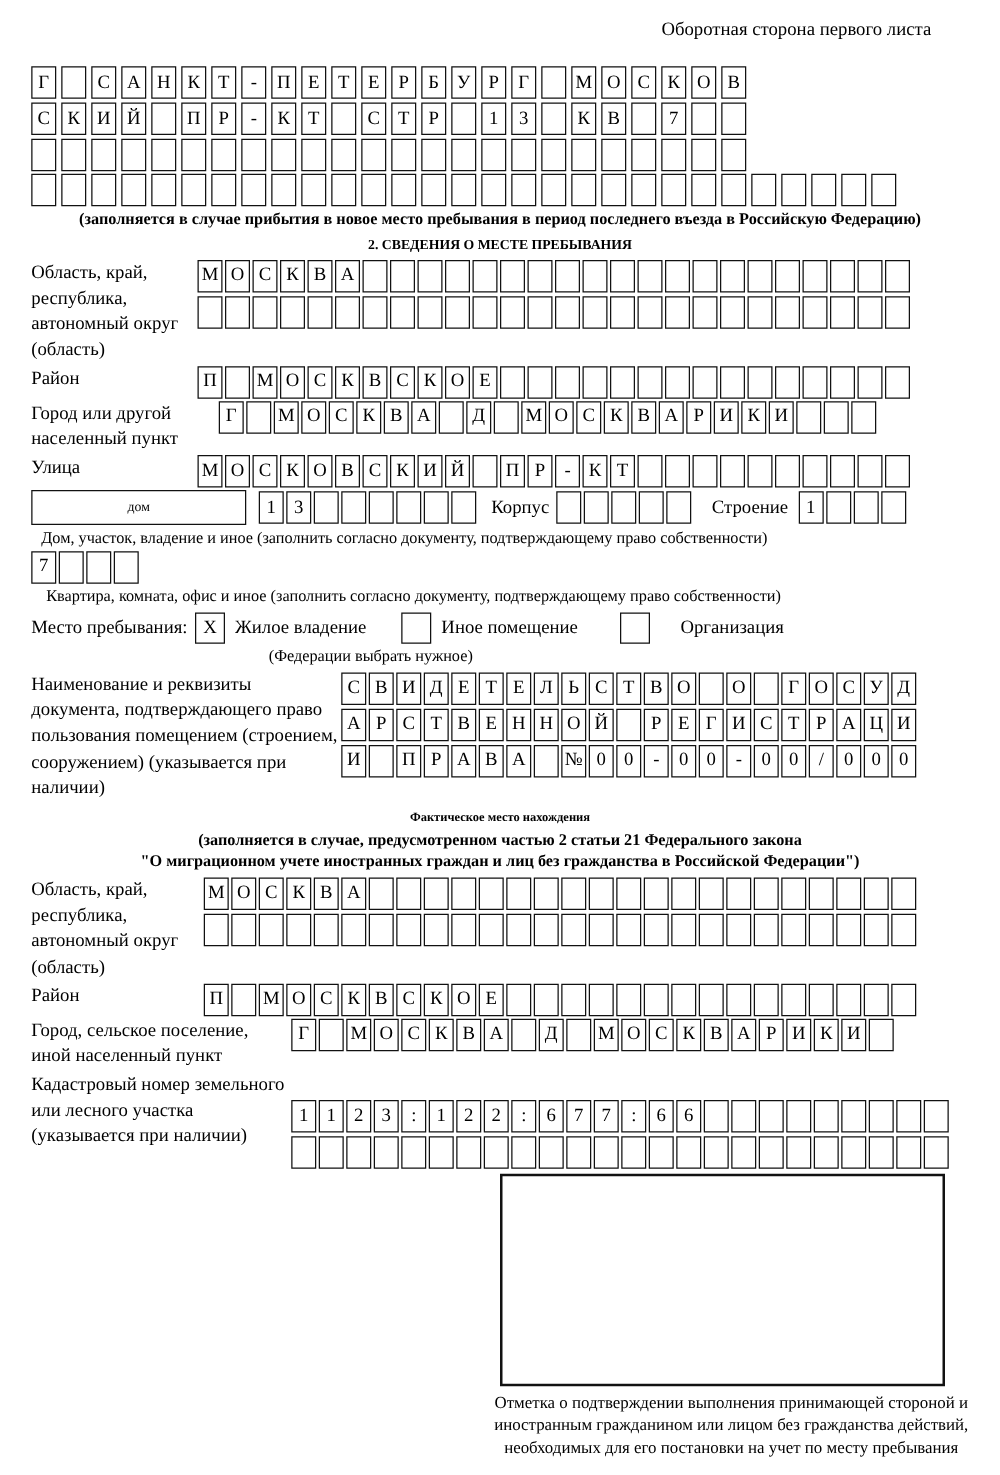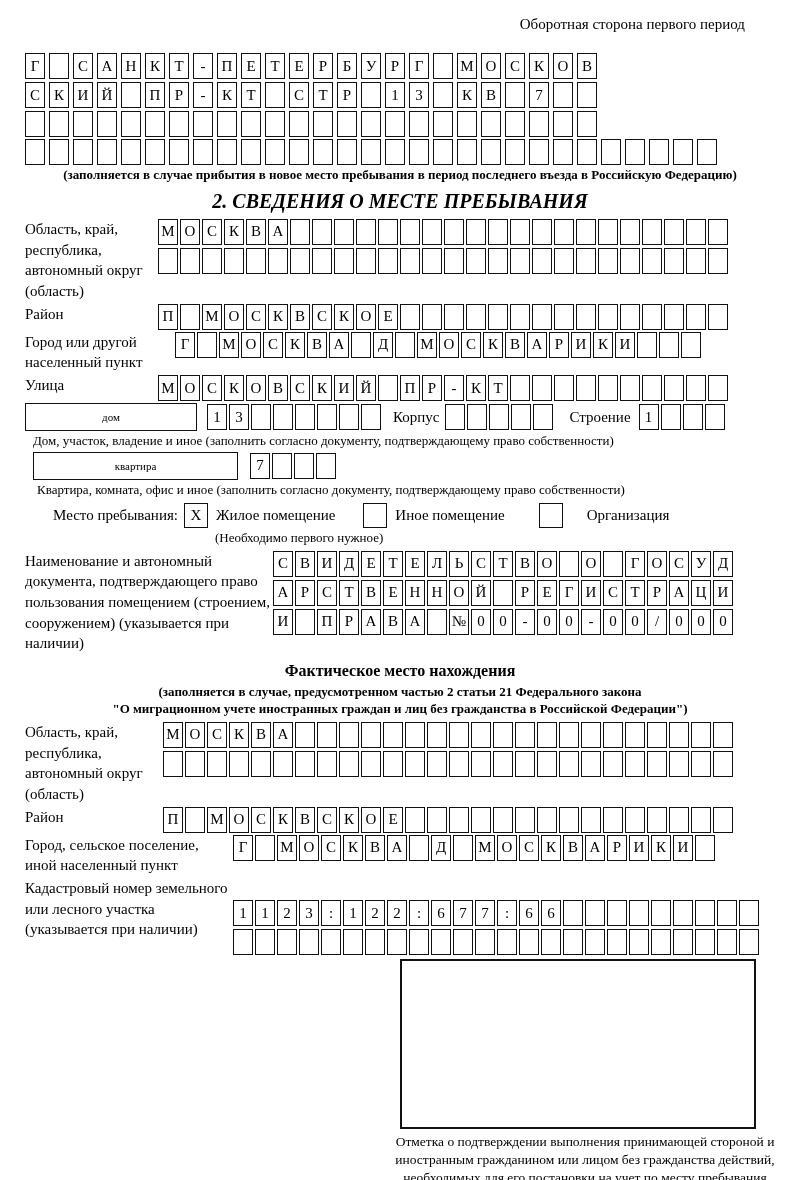--- a/index.html
+++ b/index.html
@@ -16,47 +16,47 @@
   .grid{display:flex;flex-wrap:nowrap;}
   .cell{
     box-sizing:border-box;flex:0 0 auto;
     width:20px;height:26px;border:1.6px solid #111;margin-right:2px;
     display:inline-flex;align-items:center;justify-content:center;
     font-size:15px;line-height:1;background:#fff;
   }
   .grid-wide .cell,.grid.grid-wide .cell{margin-right:4px;}
   .note{font-size:13px;line-height:1.3;}
   .note-c{text-align:center;font-weight:bold;}
-  .sect-title{text-align:center;font-weight:bold;font-size:20px;margin:6px 0 6px 0;font-style:italic;}
-  .mini-title{text-align:center;font-weight:bold;font-size:16px;margin:8px 0 4px 0;}
+  .sect-title{text-align:center;font-weight:bold;font-size:11px;margin:6px 0 6px 0;}
+  .mini-title{text-align:center;font-weight:bold;font-size:10px;margin:8px 0 4px 0;}
   .labelbox{
     box-sizing:border-box;border:1.6px solid #111;height:28px;
     display:inline-flex;align-items:center;justify-content:center;font-size:11px;
   }
   .cb{
     box-sizing:border-box;width:24px;height:25px;border:1.6px solid #111;
     display:inline-flex;align-items:center;justify-content:center;
     font-size:15px;margin:0 8px 0 6px;flex:0 0 auto;background:#fff;
   }
-  .stayrow{display:flex;align-items:center;margin-top:4px;margin-left:28px;}
+  .stayrow{display:flex;align-items:center;margin-top:4px;}
   .stamp-box{
     box-sizing:border-box;width:356px;height:170px;border:2px solid #111;
     margin-left:375px;margin-top:4px;background:#fff;
   }
   .caption{
     width:430px;margin-left:345px;margin-top:4px;text-align:center;
     font-size:13.5px;line-height:1.35;
   }
   .mb2{margin-bottom:2px;} .mb4{margin-bottom:4px;}
   .mt2{margin-top:2px;} .mt4{margin-top:4px;}
 </style>
 </head>
 <body>
 
-<div class="hdr">Оборотная сторона первого период</div>
+<div class="hdr">Оборотная сторона первого листа</div>
 
 <div class="frow mb2">
   <div class="gridcol">
     <div class="grid grid-wide">
         <span class="cell">Г</span>
         <span class="cell"></span>
         <span class="cell">С</span>
         <span class="cell">А</span>
         <span class="cell">Н</span>
         <span class="cell">К</span>
@@ -348,43 +348,42 @@
   <span class="grid">
       <span class="cell">1</span>
       <span class="cell"></span>
       <span class="cell"></span>
       <span class="cell"></span>
     </span>
 </div>
 <div class="note mt2 mb2" style="margin-left:8px;">Дом, участок, владение и иное (заполнить согласно документу, подтверждающему право собственности)</div>
 
 <div class="frow mt2" style="align-items:center;">
-  <span class="labelbox" style="width:205px;margin-left:8px;margin-right:12px;">квартира</span>
   <span class="grid">
       <span class="cell">7</span>
       <span class="cell"></span>
       <span class="cell"></span>
       <span class="cell"></span>
     </span>
 </div>
 <div class="note mt2 mb2" style="margin-left:12px;">Квартира, комната, офис и иное (заполнить согласно документу, подтверждающему право собственности)</div>
 
 <div class="stayrow">
   <span>Место пребывания:</span>
   <span class="cb">X</span>
-  <span>Жилое помещение</span>
+  <span>Жилое владение</span>
   <span class="cb" style="margin-left:28px;"></span>
   <span>Иное помещение</span>
   <span class="cb" style="margin-left:34px;margin-right:24px;"></span>
   <span>Организация</span>
 </div>
-<div class="note mt2 mb2" style="margin-left:190px;">(Необходимо первого нужное)</div>
+<div class="note mt2 mb2" style="margin-left:190px;">(Федерации выбрать нужное)</div>
 
 <div class="frow mt4">
-  <div class="lbl" style="width:248px;">Наименование и автономный документа, подтверждающего право пользования помещением (строением, сооружением) (указывается при наличии)</div>
+  <div class="lbl" style="width:248px;">Наименование и реквизиты документа, подтверждающего право пользования помещением (строением, сооружением) (указывается при наличии)</div>
   <div class="gridcol">
     <div class="grid">
         <span class="cell">С</span>
         <span class="cell">В</span>
         <span class="cell">И</span>
         <span class="cell">Д</span>
         <span class="cell">Е</span>
         <span class="cell">Т</span>
         <span class="cell">Е</span>
         <span class="cell">Л</span>

